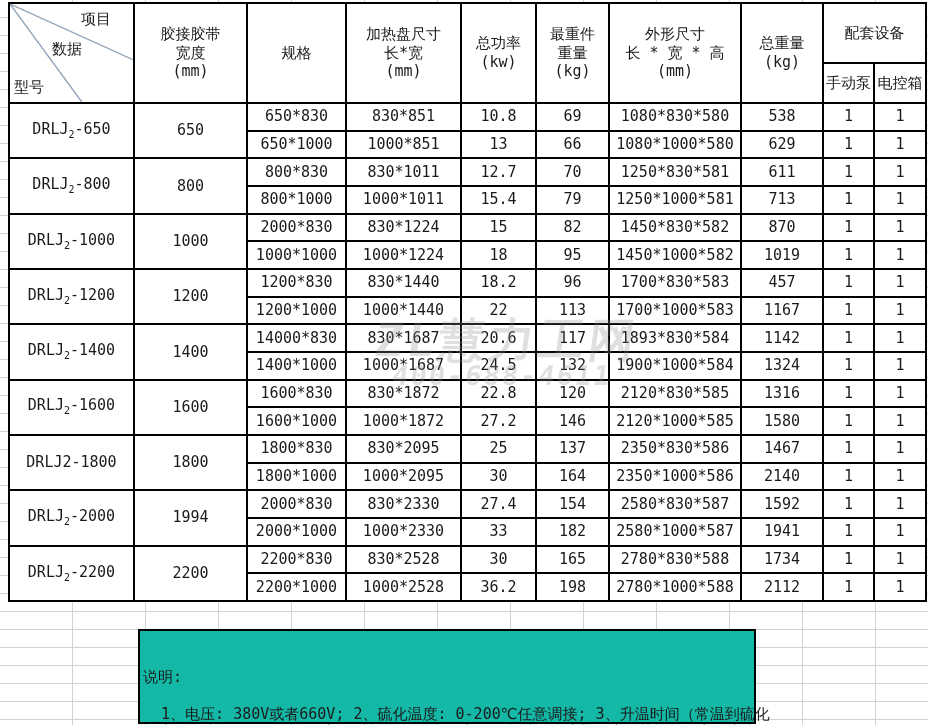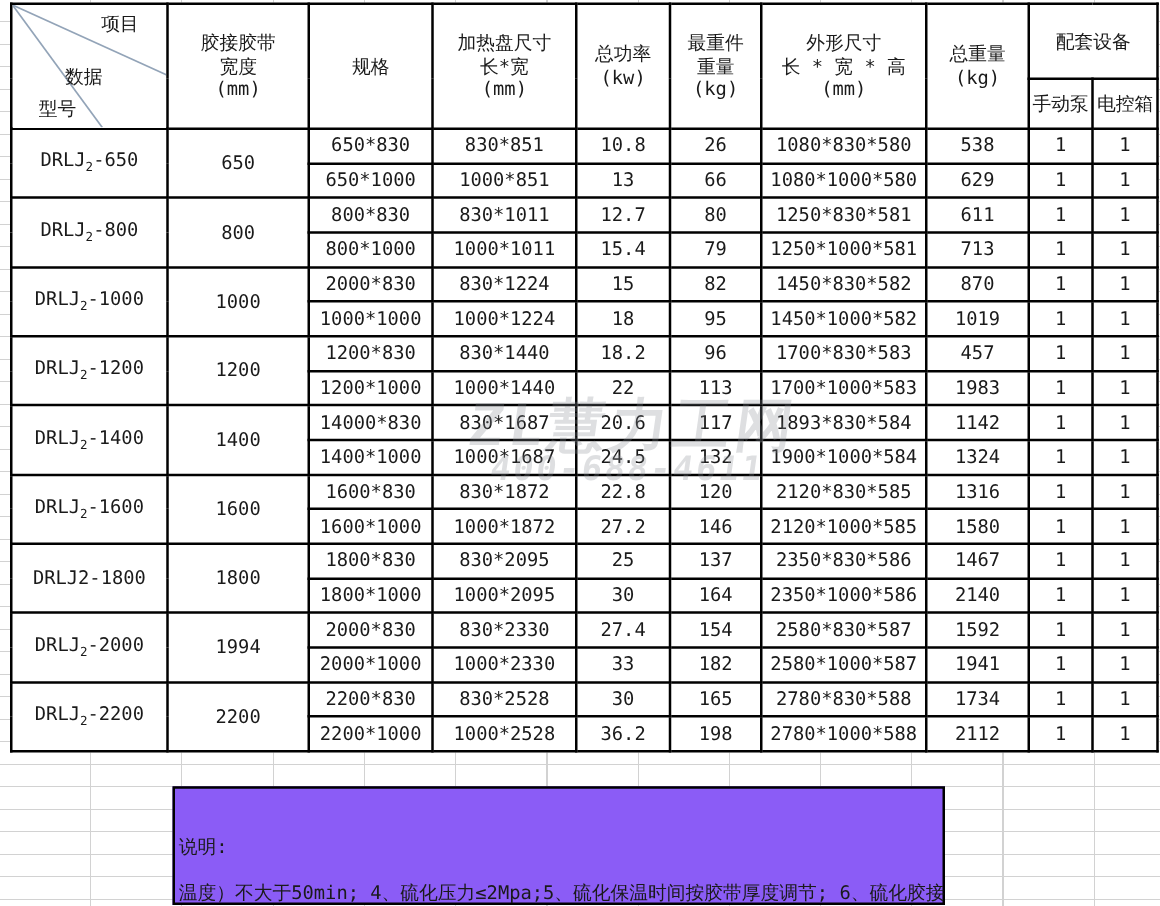--- a/index.html
+++ b/index.html
@@ -30,37 +30,37 @@
   tbody tr{height:27px;}
   td.inner-top{border-bottom:1px solid #000;}
   td.inner-bottom{border-top:1px solid #000;}
   sub{font-size:10px;}
 
   
   th.corner{position:relative;padding:0;}
   th.corner svg{position:absolute;left:0;top:0;width:100%;height:100%;}
   .corner-lbl{position:absolute;font-size:15px;font-weight:normal;}
   .lbl-top{right:22px;top:6px;}
-  .lbl-mid{left:42px;top:48px;}
-  .lbl-bot{left:21px;top:74px;}
+  .lbl-mid{left:42px;top:36px;}
+  .lbl-bot{left:4px;top:74px;}
 
   
   .watermark{
     position:absolute;left:335px;top:318px;width:340px;
     pointer-events:none;opacity:0.28;color:#8a8f96;
     transform:skewX(-8deg);
     text-align:center;z-index:5;
   }
   .watermark .wm1{font-size:46px;font-weight:bold;letter-spacing:4px;line-height:44px;}
   .watermark .wm2{font-size:27px;font-weight:bold;letter-spacing:2px;line-height:28px;}
 
   
   .notes{
     position:absolute;left:138px;top:629px;width:608px;height:89px;
-    border:2px solid #000;background:#8b5cf6;
+    border:2px solid #000;background:#14b8a6;
     padding:1px 3px;box-sizing:content-box;
     font-size:15px;line-height:18.2px;
     white-space:pre-wrap;z-index:4;
   }
   .note-line{white-space:pre;}
 </style>
 </head>
 <body>
 
 <div class="sheet">
@@ -112,21 +112,21 @@
         <th>电控箱</th>
       </tr>
     </thead>
     <tbody id="spec-body">
         <tr>
           <td rowspan="2">DRLJ<sub>2</sub>-650</td>
           <td rowspan="2">650</td>
           <td class="inner-top">650*830</td>
           <td class="inner-top">830*851</td>
           <td class="inner-top">10.8</td>
-          <td class="inner-top">26</td>
+          <td class="inner-top">69</td>
           <td class="inner-top">1080*830*580</td>
           <td class="inner-top">538</td>
           <td class="inner-top">1</td>
           <td class="inner-top">1</td>
         </tr>
         <tr>
           <td class="inner-bottom">650*1000</td>
           <td class="inner-bottom">1000*851</td>
           <td class="inner-bottom">13</td>
           <td class="inner-bottom">66</td>
@@ -134,21 +134,21 @@
           <td class="inner-bottom">629</td>
           <td class="inner-bottom">1</td>
           <td class="inner-bottom">1</td>
         </tr>
         <tr>
           <td rowspan="2">DRLJ<sub>2</sub>-800</td>
           <td rowspan="2">800</td>
           <td class="inner-top">800*830</td>
           <td class="inner-top">830*1011</td>
           <td class="inner-top">12.7</td>
-          <td class="inner-top">80</td>
+          <td class="inner-top">70</td>
           <td class="inner-top">1250*830*581</td>
           <td class="inner-top">611</td>
           <td class="inner-top">1</td>
           <td class="inner-top">1</td>
         </tr>
         <tr>
           <td class="inner-bottom">800*1000</td>
           <td class="inner-bottom">1000*1011</td>
           <td class="inner-bottom">15.4</td>
           <td class="inner-bottom">79</td>
@@ -190,21 +190,21 @@
           <td class="inner-top">457</td>
           <td class="inner-top">1</td>
           <td class="inner-top">1</td>
         </tr>
         <tr>
           <td class="inner-bottom">1200*1000</td>
           <td class="inner-bottom">1000*1440</td>
           <td class="inner-bottom">22</td>
           <td class="inner-bottom">113</td>
           <td class="inner-bottom">1700*1000*583</td>
-          <td class="inner-bottom">1983</td>
+          <td class="inner-bottom">1167</td>
           <td class="inner-bottom">1</td>
           <td class="inner-bottom">1</td>
         </tr>
         <tr>
           <td rowspan="2">DRLJ<sub>2</sub>-1400</td>
           <td rowspan="2">1400</td>
           <td class="inner-top">14000*830</td>
           <td class="inner-top">830*1687</td>
           <td class="inner-top">20.6</td>
           <td class="inner-top">117</td>
@@ -315,13 +315,13 @@
   </table>
 </div>
 
 <div class="watermark">
   <div class="wm1">ZL慧力工网</div>
   <div class="wm2">400-688-4611</div>
 </div>
 
 <div class="notes" id="notes-box">
   <div class="note-line">说明:</div>
-<div class="note-line">温度）不大于50min; 4、硫化压力≤2Mpa;5、硫化保温时间按胶带厚度调节; 6、硫化胶接</div></div>
+<div class="note-line">  1、电压: 380V或者660V; 2、硫化温度: 0-200℃任意调接; 3、升温时间（常温到硫化</div><div class="note-line">温度）不大于50min; 4、硫化压力≤2Mpa;5、硫化保温时间按胶带厚度调节; 6、硫化胶接</div></div>
 
 </body></html>

